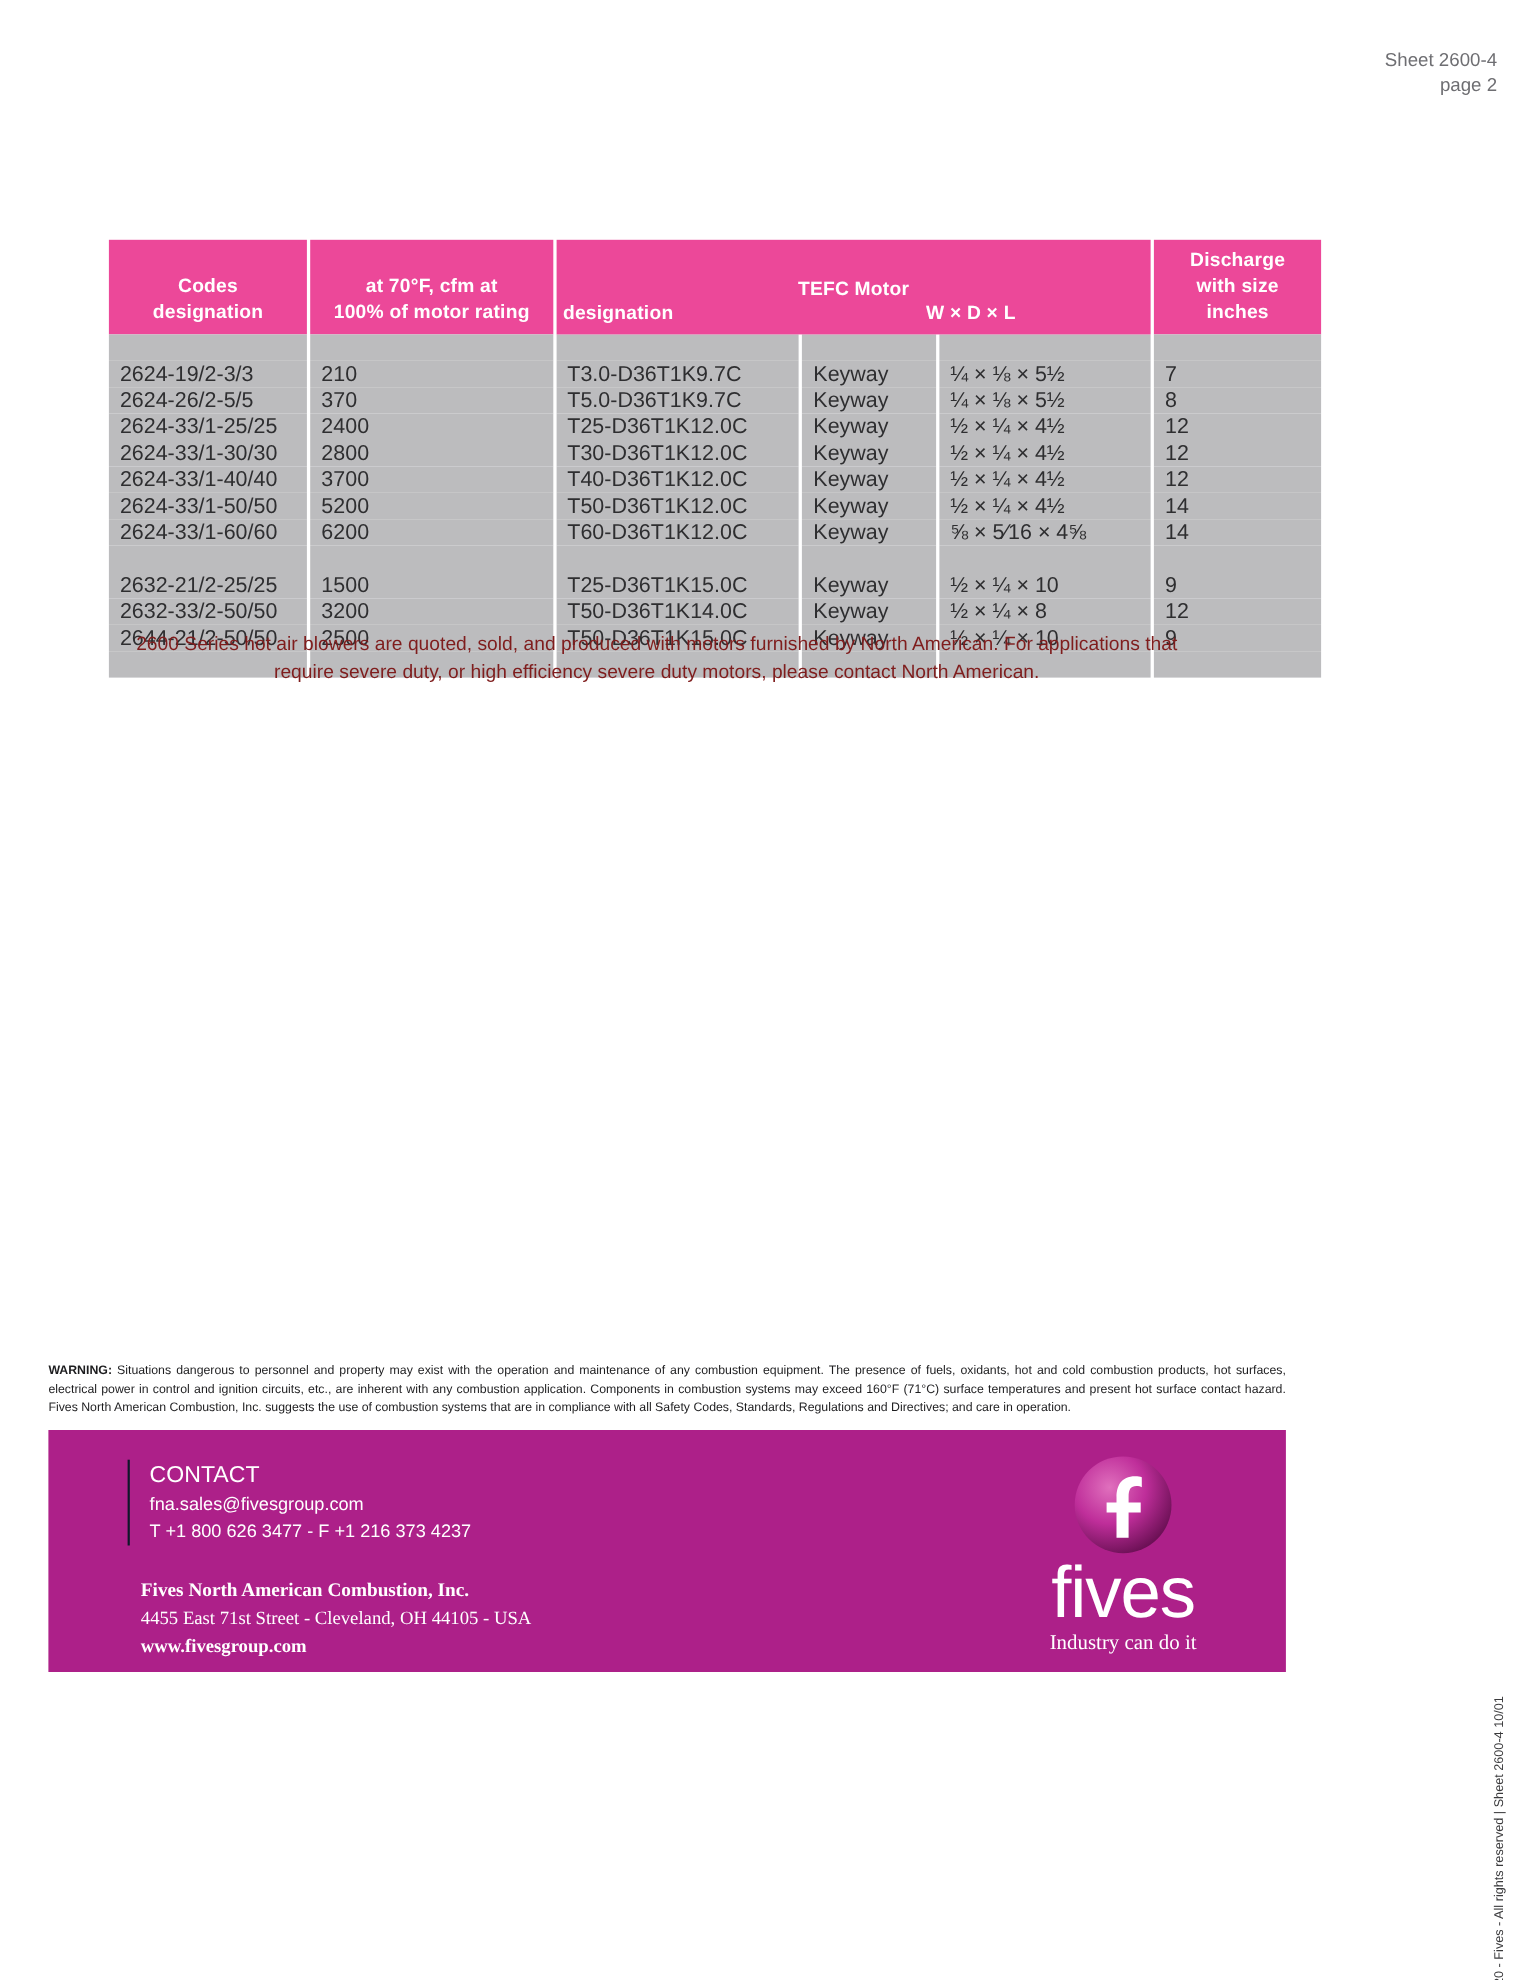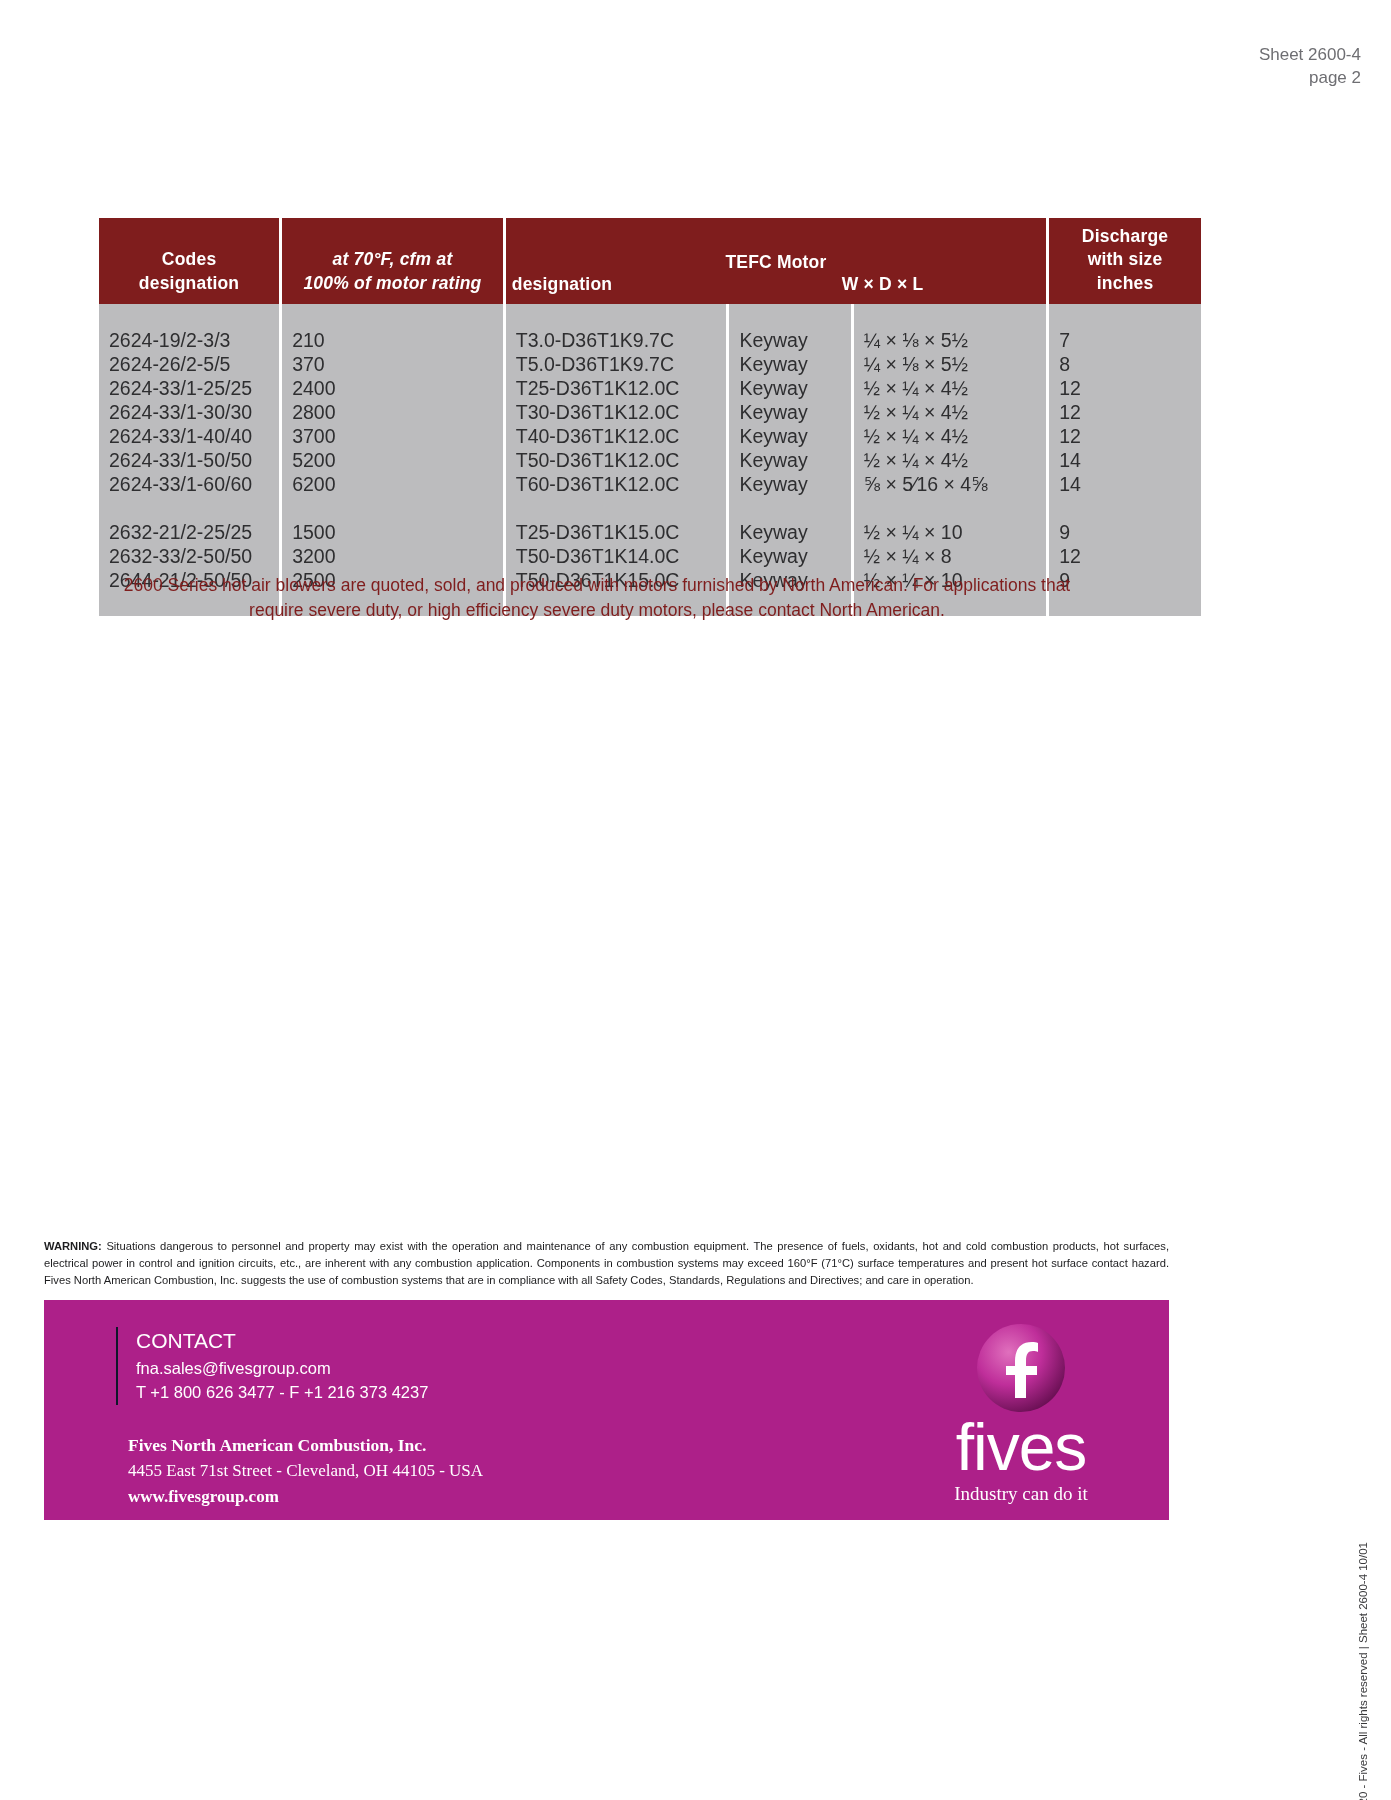--- a/index.html
+++ b/index.html
@@ -34,21 +34,21 @@
     top: 218px;
     width: 1108px;
   }
   table.spec {
     border-collapse: separate;
     border-spacing: 3px 0;
     width: 100%;
     table-layout: fixed;
   }
   table.spec thead th {
-    background: #7f1d1d;
+    background: #ec4899;
     color: #ffffff;
     font-weight: bold;
     font-size: 17.5px;
     padding: 0;
     vertical-align: bottom;
     letter-spacing: 0.2px;
     margin-top: 32px;
   }
   .hdr-pad { padding: 7px 6px 9px 6px; }
   .hdr-line { display: block; line-height: 1.33; }
@@ -230,21 +230,21 @@
     </colgroup>
     <thead>
       <tr>
         <th>
           <span class="hdr-pad" style="display:block;text-align:center;">
             <span class="hdr-line">Codes</span>
             <span class="hdr-line">designation</span>
           </span>
         </th>
         <th>
-          <span class="hdr-pad" style="display:block;text-align:center;font-style:italic;">
+          <span class="hdr-pad" style="display:block;text-align:center;">
             <span class="hdr-line">at 70°F, cfm at</span>
             <span class="hdr-line">100% of motor rating</span>
           </span>
         </th>
         <th colspan="3" class="tefc-group">
           <span class="tefc-title">TEFC Motor</span>
           <span class="tefc-sub">
             <span class="s1">designation</span>
             <span class="s2">W ×  D × L</span>
           </span>

